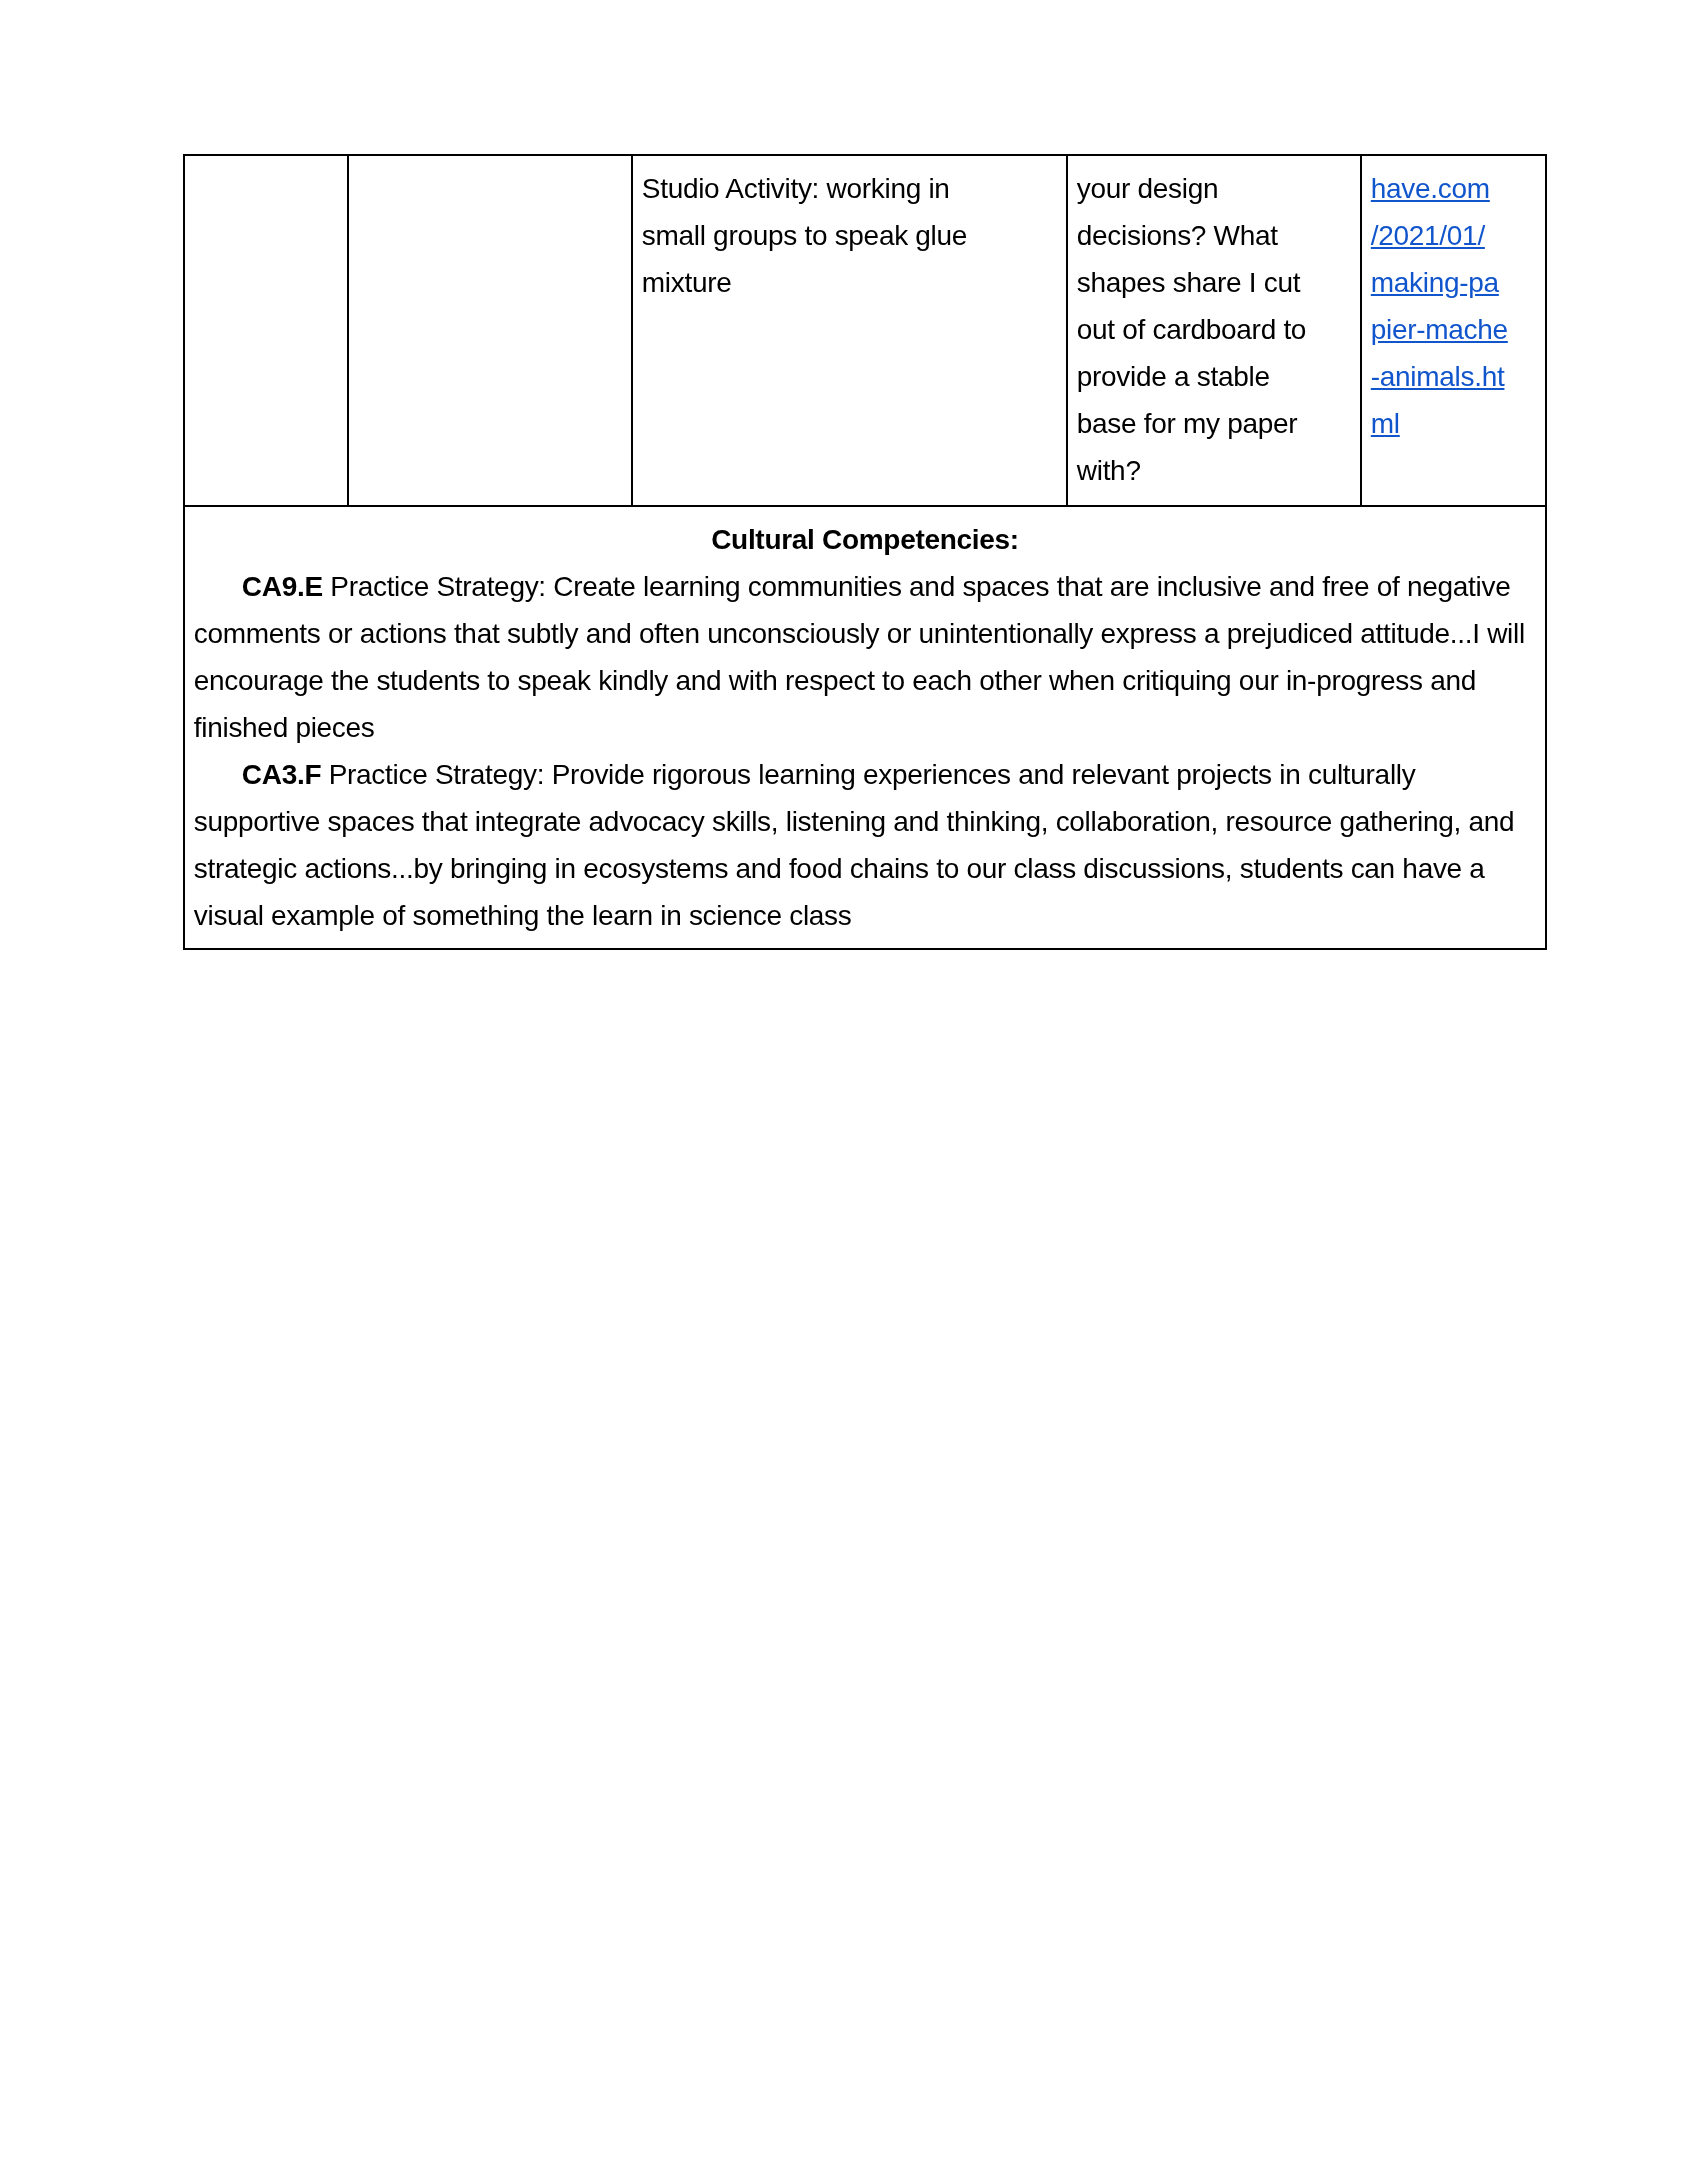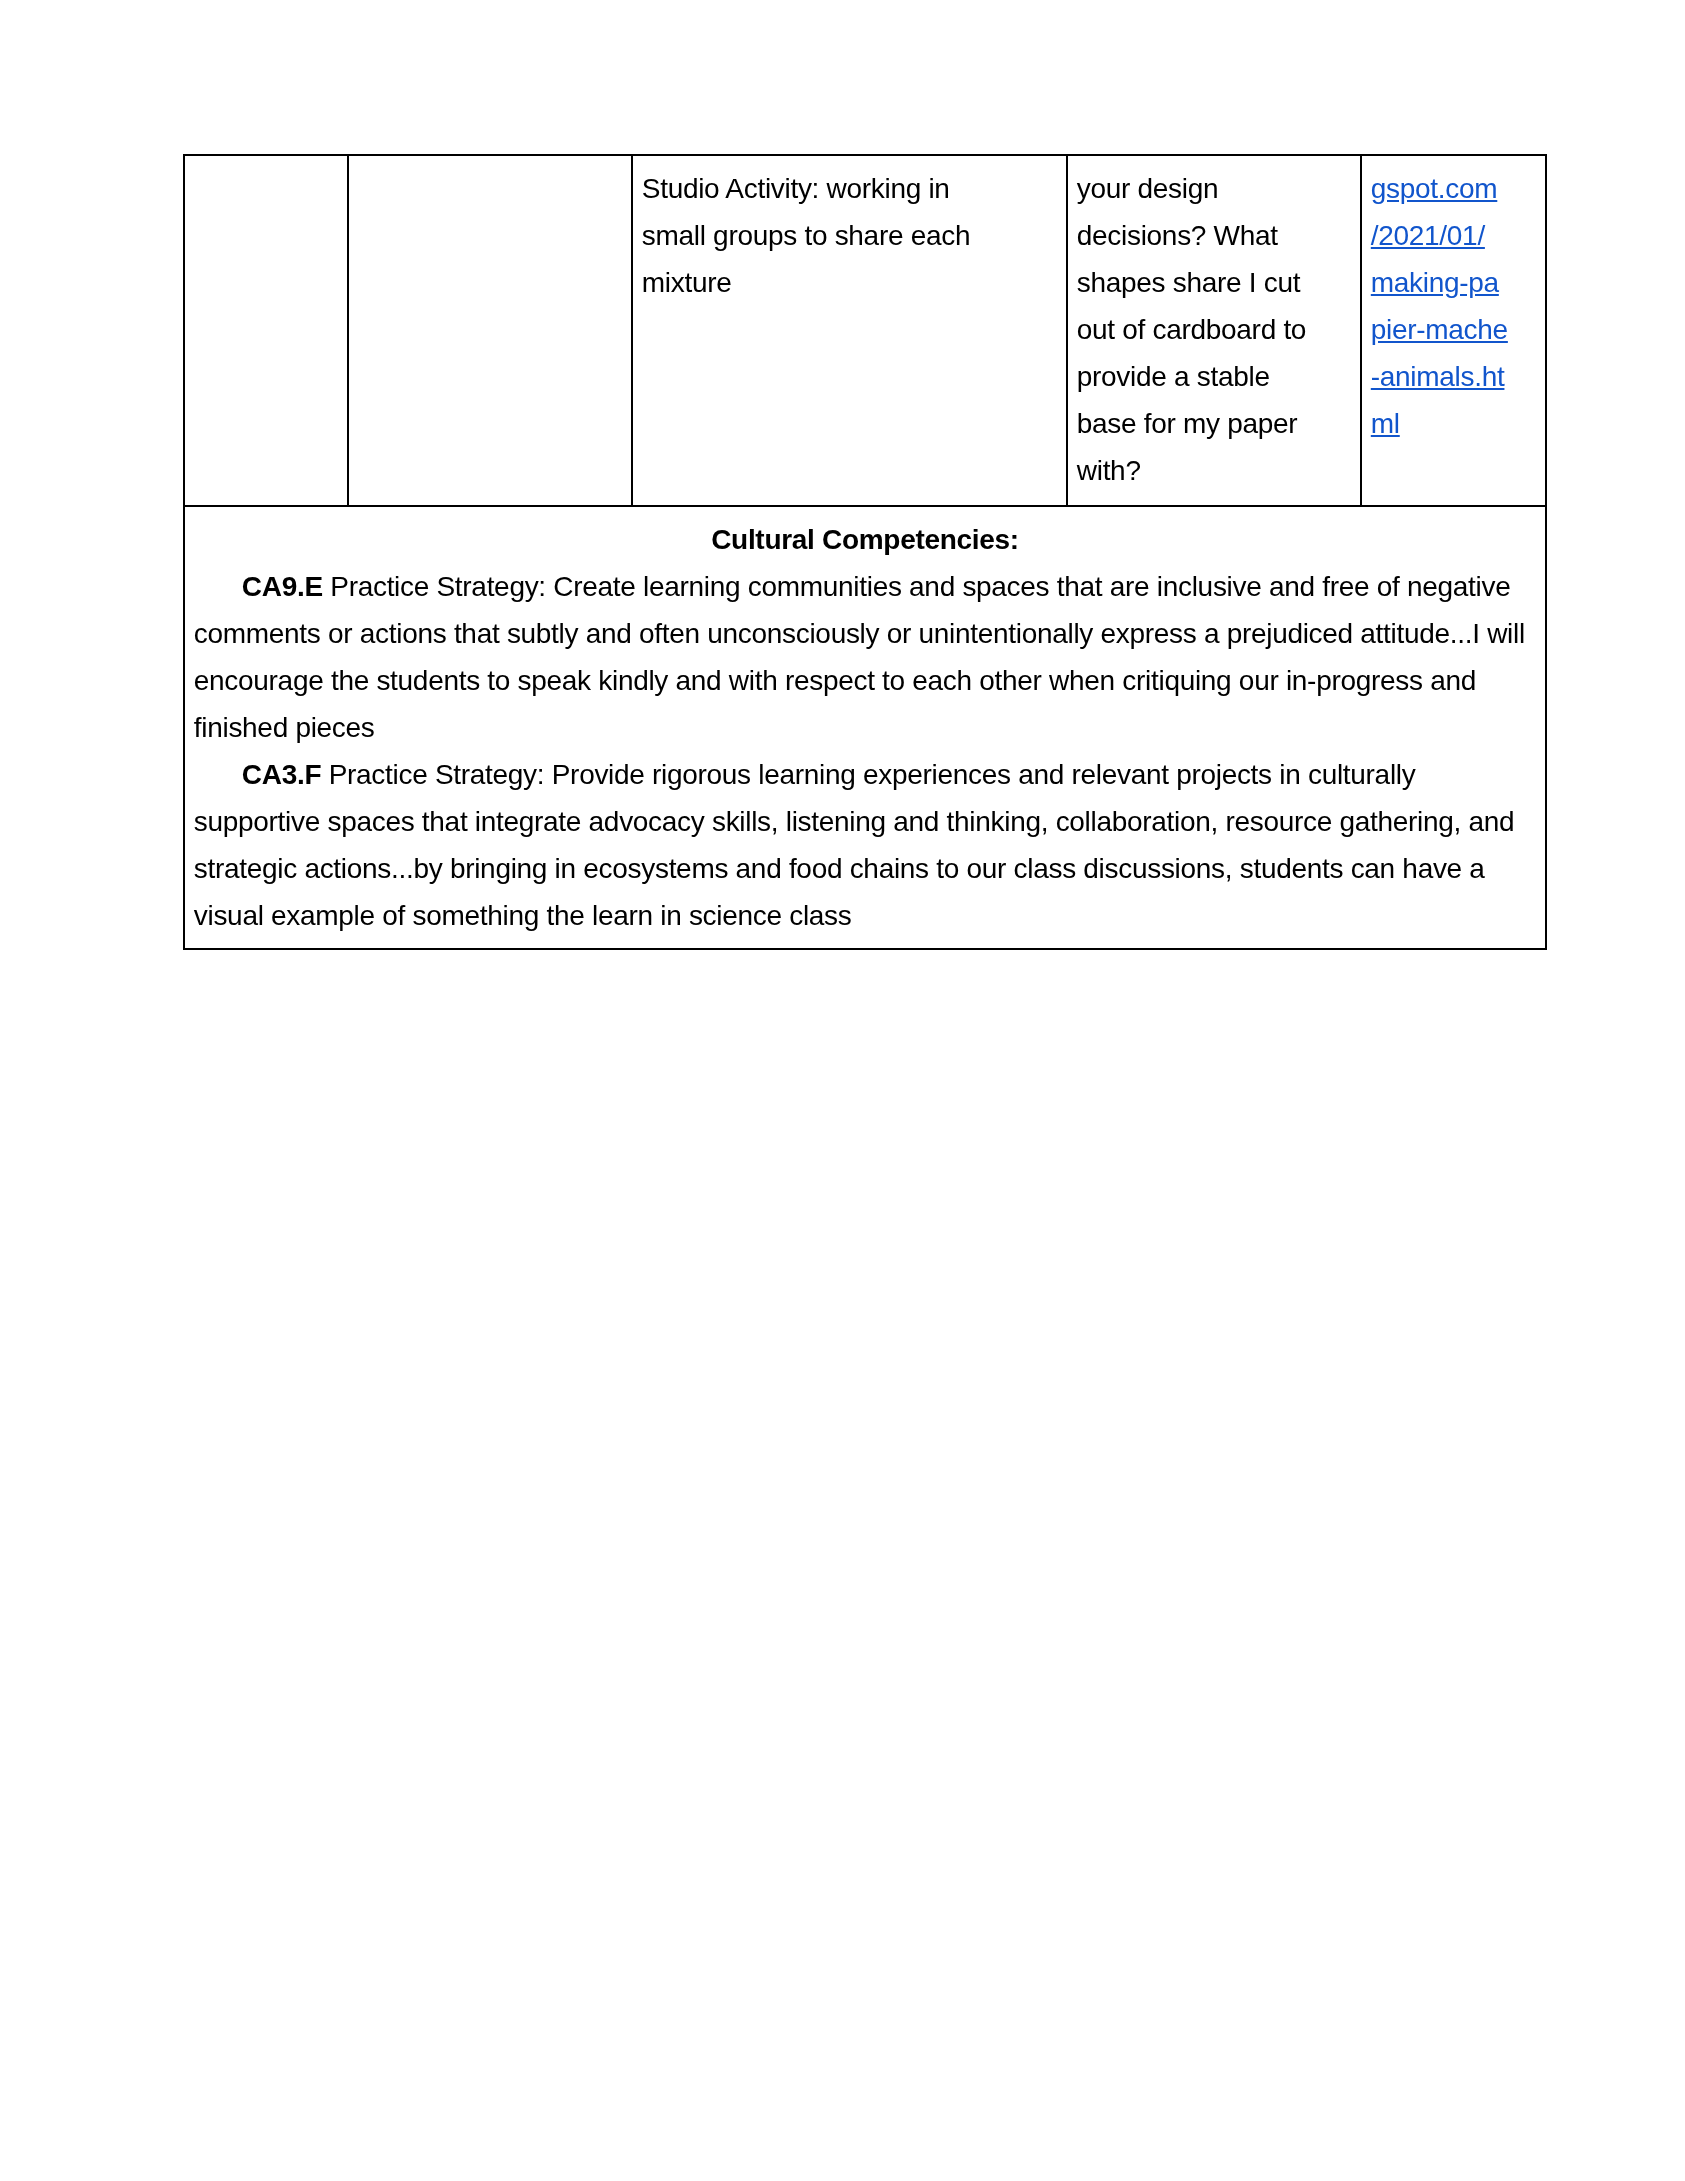--- a/index.html
+++ b/index.html
@@ -88,38 +88,38 @@
       <tr class="row-activity">
         <td>
           <div class="cell-inner"></div>
         </td>
         <td>
           <div class="cell-inner"></div>
         </td>
         <td>
           <div class="cell-inner">
             <span class="line">Studio Activity: working in</span>
-            <span class="line">small groups to share each</span>
+            <span class="line">small groups to speak glue</span>
             <span class="line">mixture</span>
           </div>
         </td>
         <td>
           <div class="cell-inner">
             <span class="line">your design</span>
             <span class="line">decisions? What</span>
             <span class="line">shapes share I cut</span>
             <span class="line">out of cardboard to</span>
             <span class="line">provide a stable</span>
             <span class="line">base for my paper</span>
             <span class="line">with?</span>
           </div>
         </td>
         <td>
           <div class="cell-inner">
-            <span class="link line">gspot.com</span>
+            <span class="link line">have.com</span>
             <span class="link line">/2021/01/</span>
             <span class="link line">making-pa</span>
             <span class="link line">pier-mache</span>
             <span class="link line">-animals.ht</span>
             <span class="link line">ml</span>
           </div>
         </td>
       </tr>
       <tr>
         <td colspan="5">

